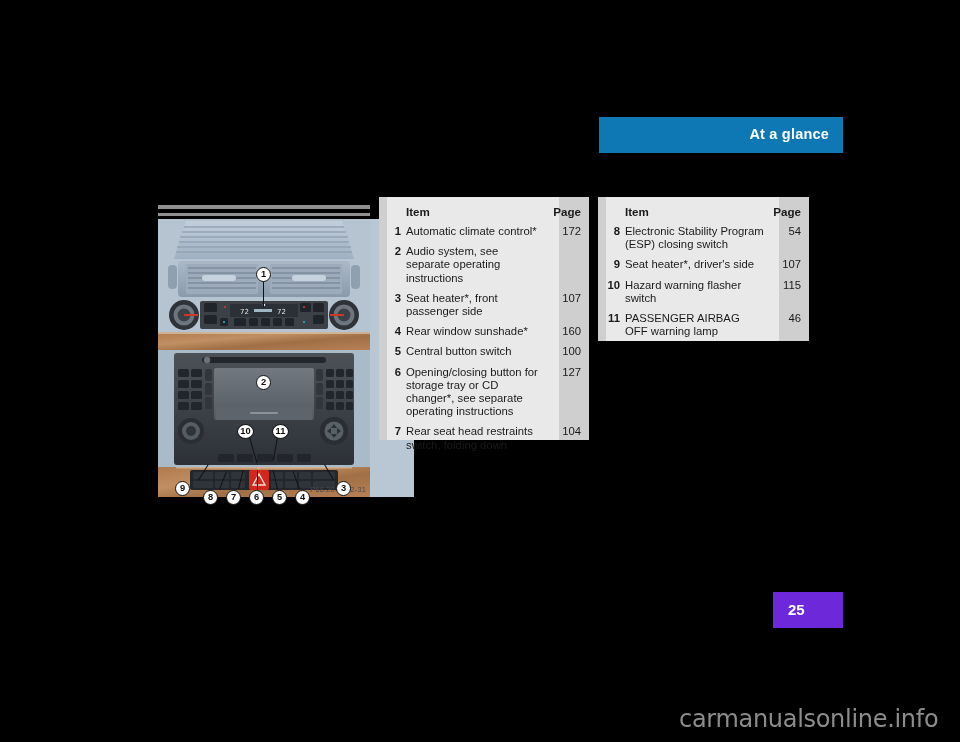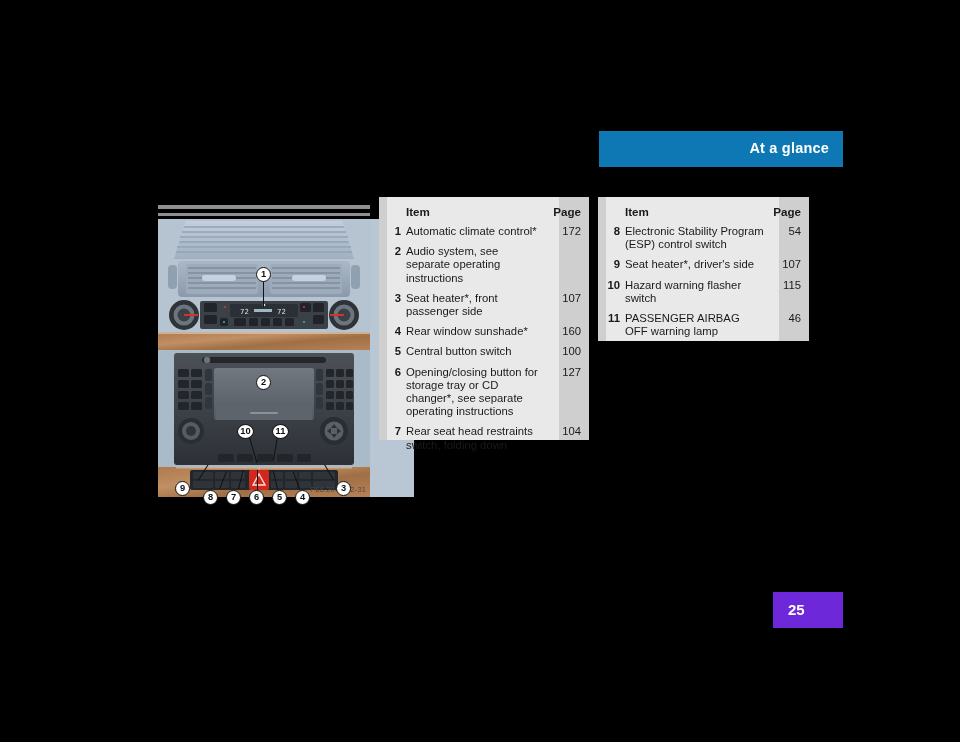--- a/index.html
+++ b/index.html
@@ -5,21 +5,21 @@
   html,body{margin:0;padding:0;background:#000;}
   body{
     width:960px;height:742px;position:relative;overflow:hidden;
     font-family:"Liberation Sans", sans-serif;
     -webkit-font-smoothing:antialiased;
   }
   .page{position:absolute;inset:0;background:#000;}
 
   
   .banner{
-    position:absolute;left:599px;top:131px;width:244px;height:36px;
+    position:absolute;left:599px;top:117px;width:244px;height:36px;
     background:#0d78b4;
   }
   .banner-label{
     position:absolute;right:14px;top:9px;
     color:#ffffff;font-size:14.5px;font-weight:bold;letter-spacing:.2px;
   }
 
   
   .pagebox{
     position:absolute;left:773px;top:592px;width:70px;height:36px;
@@ -407,21 +407,21 @@
       <thead>
         <tr>
           <th class="c-num"></th>
           <th class="c-item">Item</th>
           <th class="c-page">Page</th>
         </tr>
       </thead>
       <tbody>
         <tr class="first">
           <td class="c-num">8</td>
-          <td class="c-item">Electronic Stability Program (ESP) control switch</td>
+          <td class="c-item">Electronic Stability Program (ESP) closing switch</td>
           <td class="c-page">54</td>
         </tr>
         <tr>
           <td class="c-num">9</td>
           <td class="c-item">Seat heater*, driver's side</td>
           <td class="c-page">107</td>
         </tr>
         <tr>
           <td class="c-num">10</td>
           <td class="c-item">Hazard warning flasher switch</td>
@@ -433,14 +433,15 @@
           <td class="c-page">46</td>
         </tr>
       </tbody>
     </table>
   </div>
 
   <div class="pagebox">
     <span class="pagenum">25</span>
   </div>
 
+  <div class="watermark">carmanualsonline.info</div>
 
 </div>
 
 </body></html>

